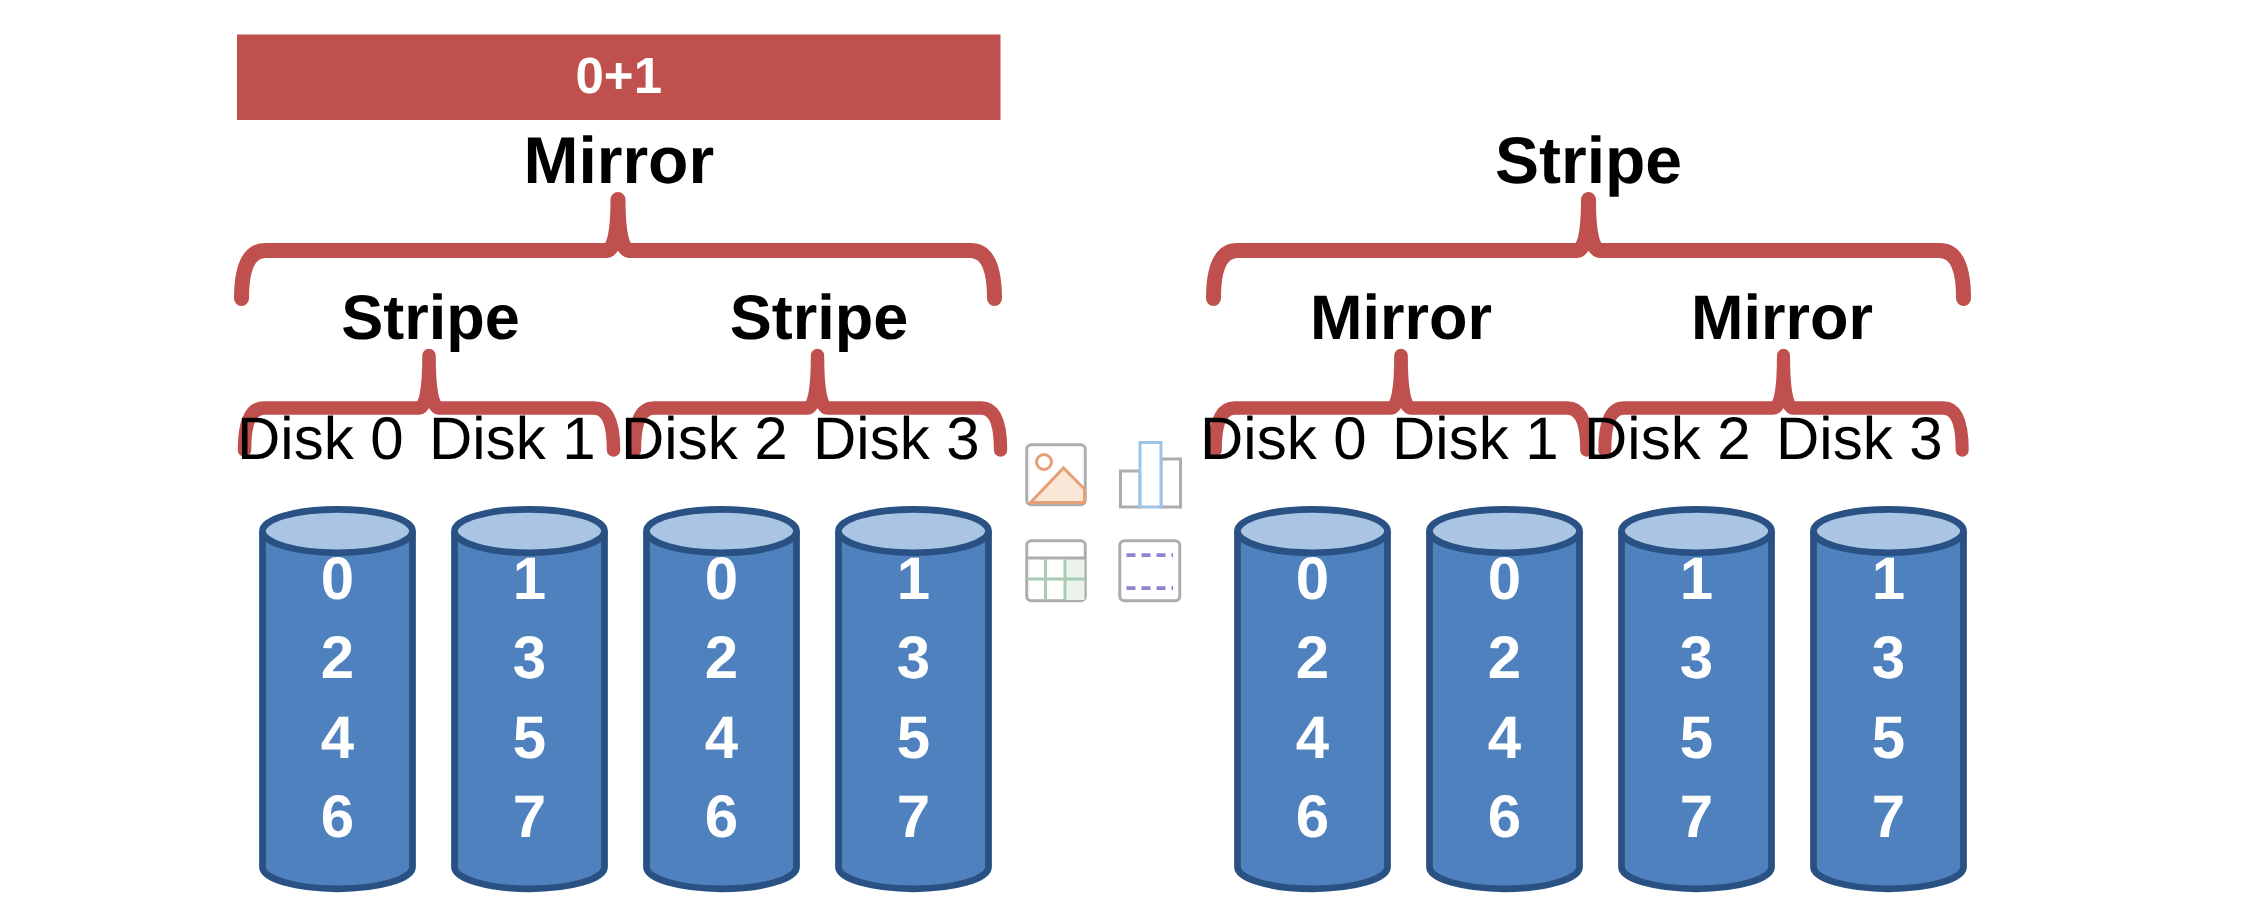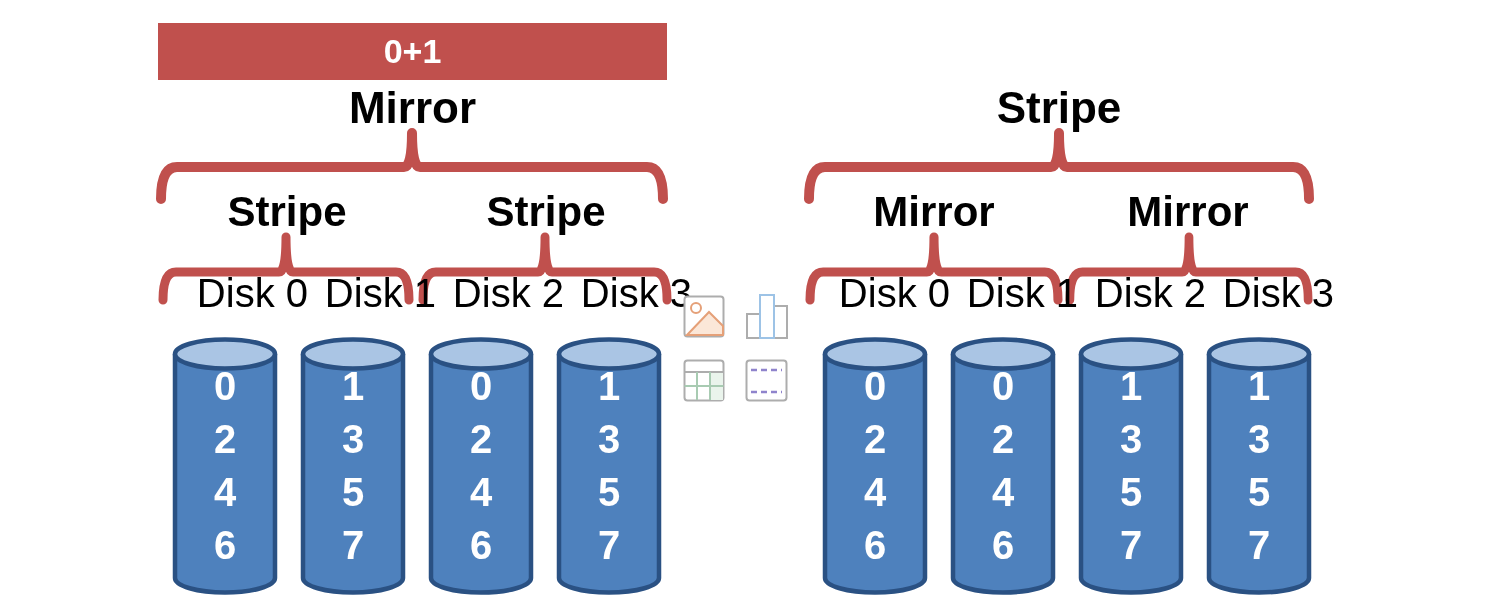--- a/index.html
+++ b/index.html
@@ -6,21 +6,21 @@
   #stage{position:relative;width:1494px;height:600px;background:#fff;overflow:hidden;
          font-family:"Liberation Sans", sans-serif;}
   .bar{position:absolute;top:3px;height:57px;background:var(--accent-red);
        display:flex;align-items:center;justify-content:center;
        color:#fff;font-size:34px;font-weight:bold;margin-top:20px;}
   .toplabel{position:absolute;top:84px;height:48px;line-height:48px;text-align:center;
             color:#000;font-size:44px;font-weight:bold;}
   .grouplabel{position:absolute;top:189px;height:46px;line-height:46px;text-align:center;
               color:#000;font-size:42px;font-weight:bold;}
   .disklabel{position:absolute;top:271px;width:150px;height:44px;line-height:44px;
-             text-align:right;color:#000;font-size:40px;}
+             text-align:left;color:#000;font-size:40px;}
   .brace{position:absolute;overflow:visible;}
   .brace-path{fill:none;stroke:var(--accent-red);stroke-linecap:round;stroke-linejoin:round;}
   .bp-big{stroke-width:10px;}
   .bp-small{stroke-width:9px;}
   .cyl{position:absolute;top:336px;width:106px;height:260px;}
   .cyl svg{position:absolute;left:0;top:0;}
   .cyl-body{fill:var(--cylinder-body);stroke:var(--cylinder-outline);stroke-width:4.5;}
   .cyl-top{fill:var(--cylinder-top);stroke:var(--cylinder-outline);stroke-width:4.5;}
   .blocks{position:absolute;left:0;right:0;top:24px;text-align:center;}
   .block{height:53px;line-height:53px;color:#fff;font-size:40px;font-weight:bold;}

